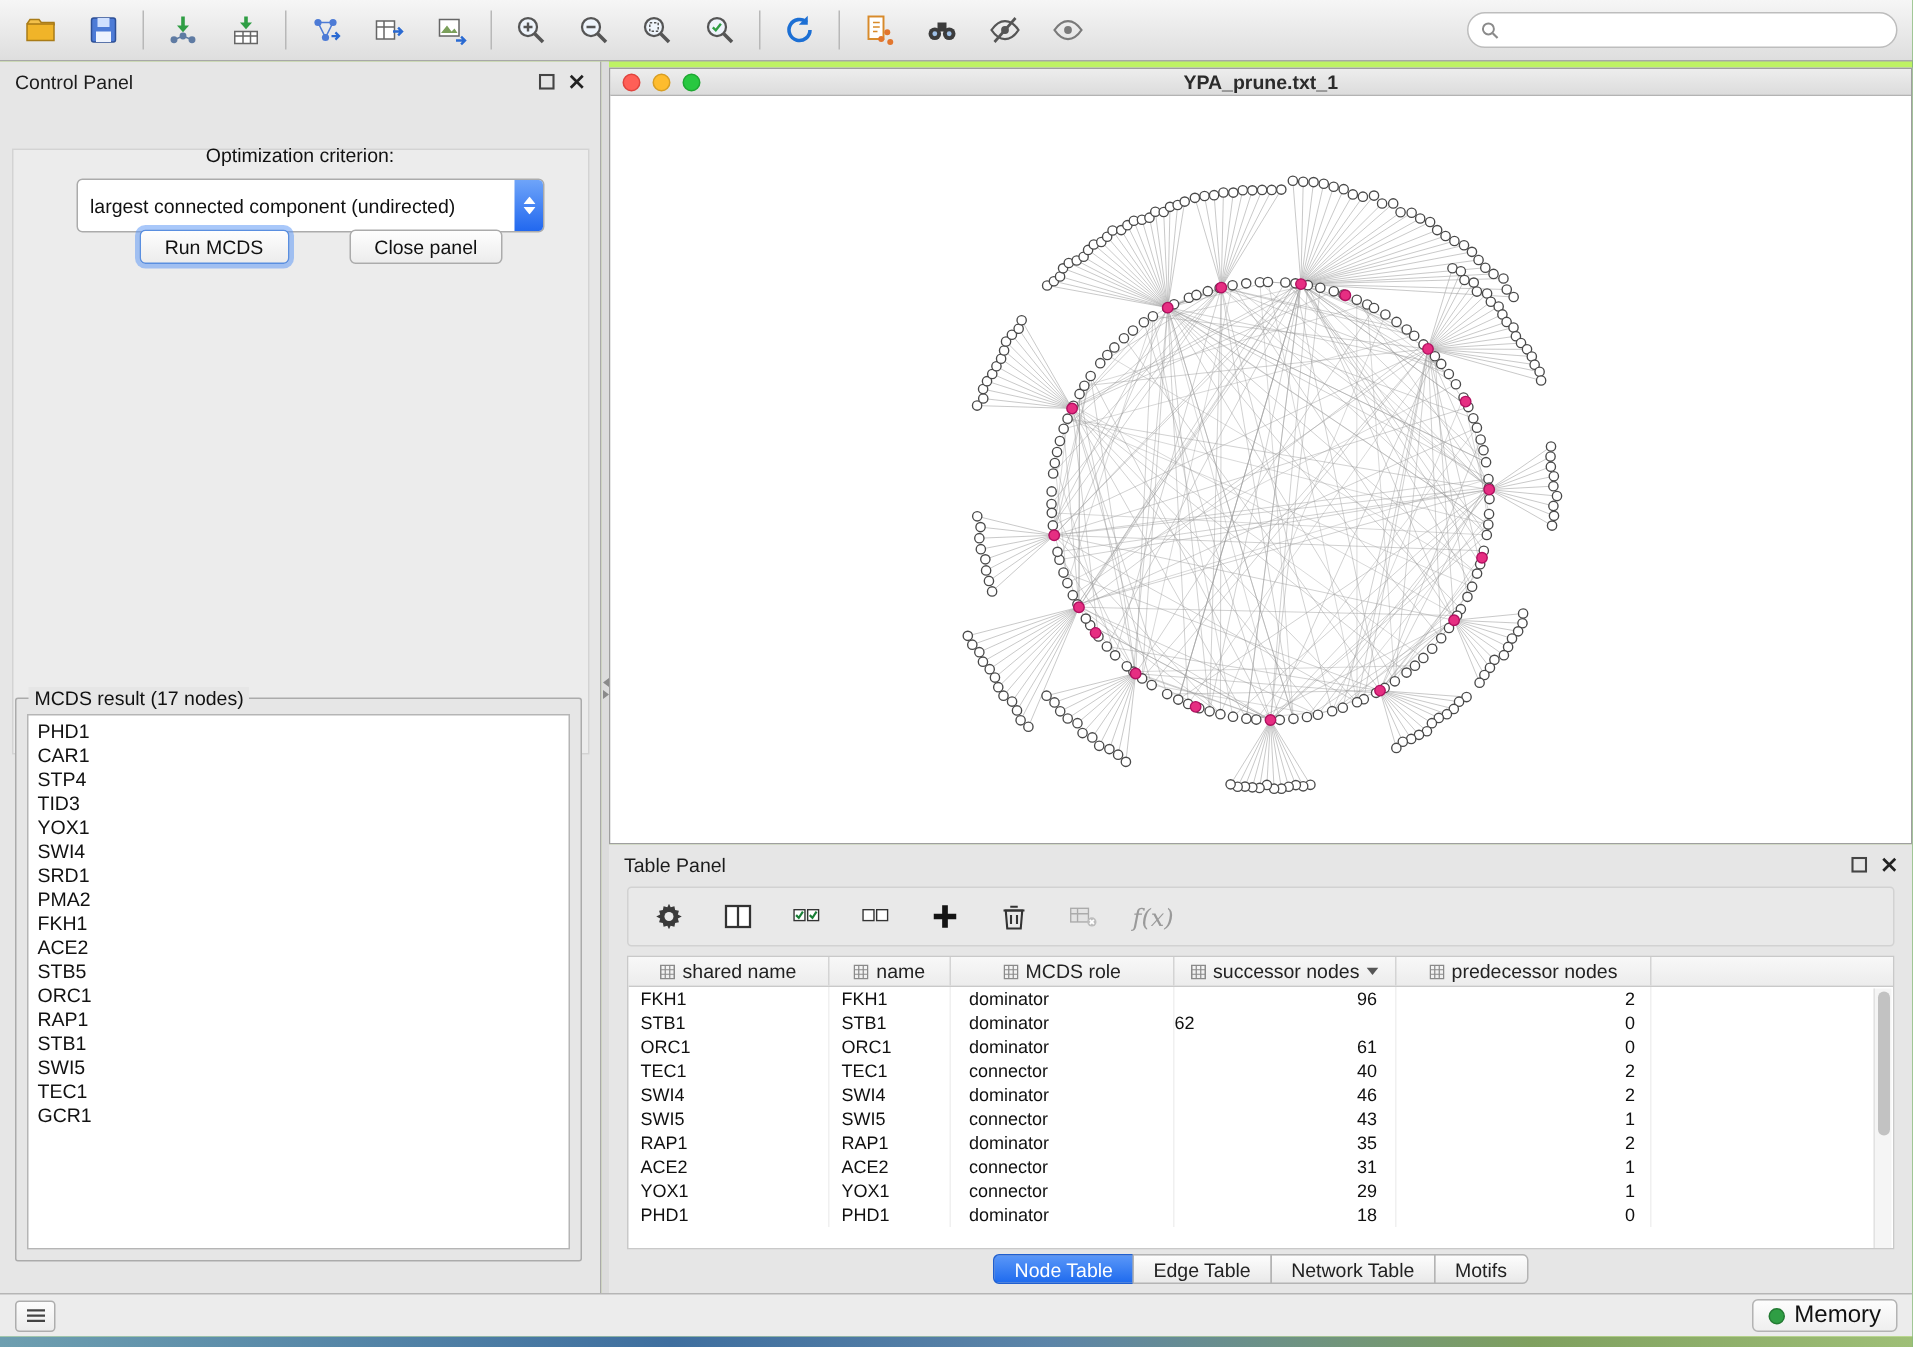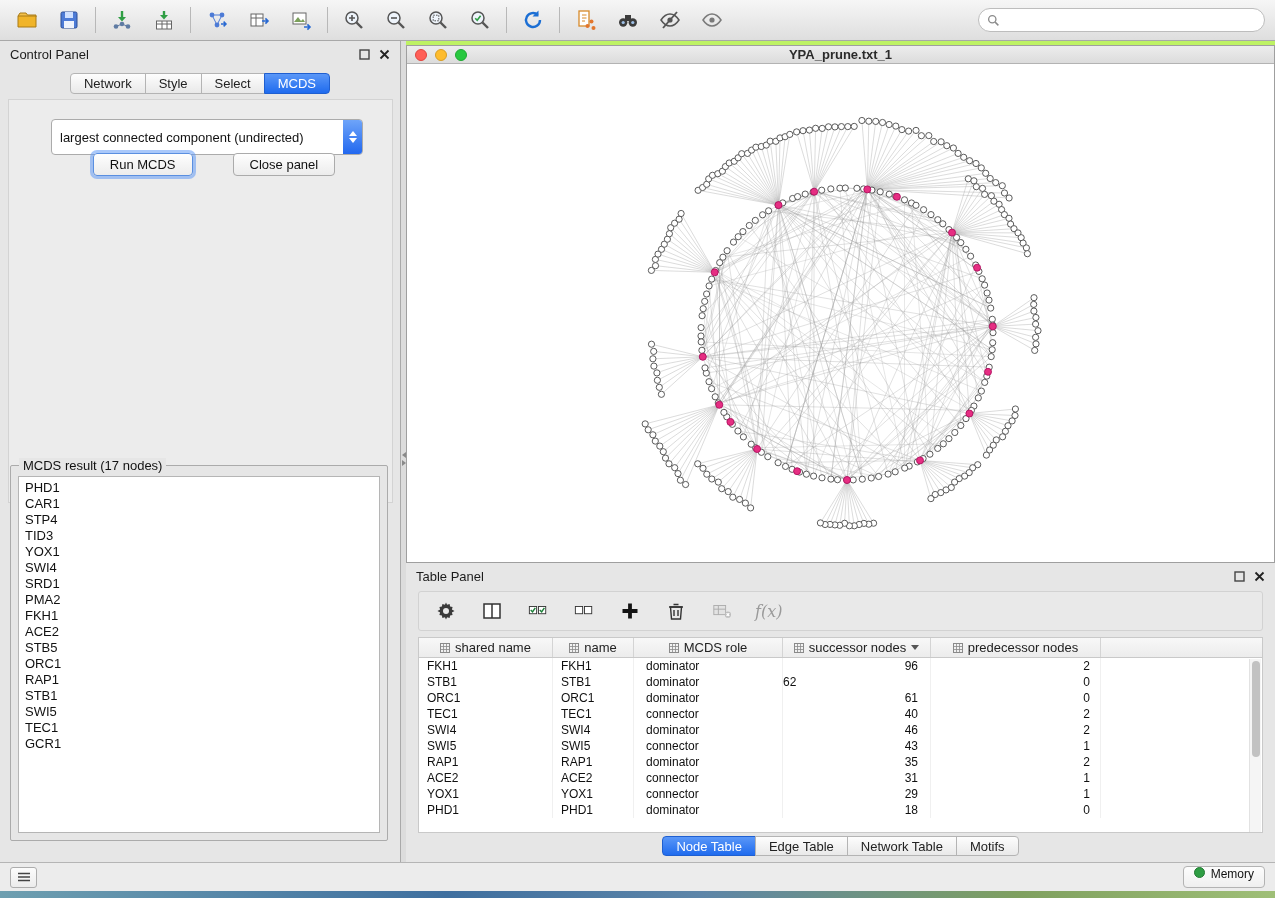--- a/index.html
+++ b/index.html
@@ -75,21 +75,21 @@
   .dt-thumb{position:absolute;left:2px;top:2px;width:8px;height:96px;background:#c2c2c2;border-radius:4px;}
   .tp-tabs{position:absolute;left:0;top:273px;width:100%;display:flex;justify-content:center;}
   .tp-tab{height:20px;padding:0 13px;font-size:13px;display:flex;align-items:center;background:linear-gradient(#fdfdfd,#e9e9e9);border:1px solid #b4b4b4;margin-left:-1px;color:#222;}
   .tp-tab:first-child{border-radius:4px 0 0 4px;margin-left:0;}
   .tp-tab:last-child{border-radius:0 4px 4px 0;}
   .tp-tab.selected{background:linear-gradient(#5a97f8,#1f6bee);color:#fff;border-color:#1f5fd0;}
 
   
   .statusbar{position:absolute;left:0;top:862px;width:1275px;height:29px;background:#ececec;border-top:1px solid #b5b5b5;display:flex;align-items:center;padding:0 10px;}
   .menu-btn{width:27px;height:21px;border:1px solid #adadad;border-radius:3px;background:linear-gradient(#fcfcfc,#ececec);display:flex;align-items:center;justify-content:center;}
-  .memory-btn{margin-left:auto;height:22px;border:1px solid #b3b3b3;border-radius:4px;background:linear-gradient(#fdfdfd,#efefef);display:flex;gap:6px;padding:0 10px;font-size:12px;color:#111;}
+  .memory-btn{margin-left:auto;height:22px;border:1px solid #b3b3b3;border-radius:4px;background:linear-gradient(#fdfdfd,#efefef);display:flex;align-items:center;gap:6px;padding:0 10px;font-size:16px;color:#111;}
   .mem-dot{width:11px;height:11px;border-radius:50%;background:#2f9e44;border:1px solid #237a33;}
   .desktop-strip{position:absolute;left:0;top:891px;width:1275px;height:7px;background:linear-gradient(90deg,#6e9fb0,#3f6f9f 35%,#5d85a8 55%,#7fa05f 80%,#9fbf77);}
 </style>
 </head>
 <body>
 
 <div id="app">
 
   <div class="toolbar">
     <div class="tb-group">
@@ -248,27 +248,22 @@
               <rect x="1" y="1" width="9" height="9" fill="none" stroke="#444" stroke-width="1.4"></rect>
             </svg>
           </span>
         <span class="mini-icon">
             <svg viewBox="0 0 11 11">
               <path d="M1.5 1.5l8 8m0-8l-8 8" stroke="#222" stroke-width="1.8"></path>
             </svg>
           </span>
       </span>
     </div>
-    <div class="cp-tabs">
-        <div class="cp-tab">Network</div>
-        <div class="cp-tab">Style</div>
-        <div class="cp-tab">Select</div>
-        <div class="cp-tab selected">MCDS</div>
-      </div>
     <div class="cp-content"></div>
+    <div class="opt-label">Optimization criterion:</div>
     <div class="combo">
       <span class="combo-text">largest connected component (undirected)</span>
       <span class="combo-step">
         <svg viewBox="0 0 8 5">
             <path d="M4 0L8 5H0z" fill="#fff"></path>
           </svg>
         <svg viewBox="0 0 8 5">
             <path d="M4 5L0 0h8z" fill="#fff"></path>
           </svg>
       </span>

